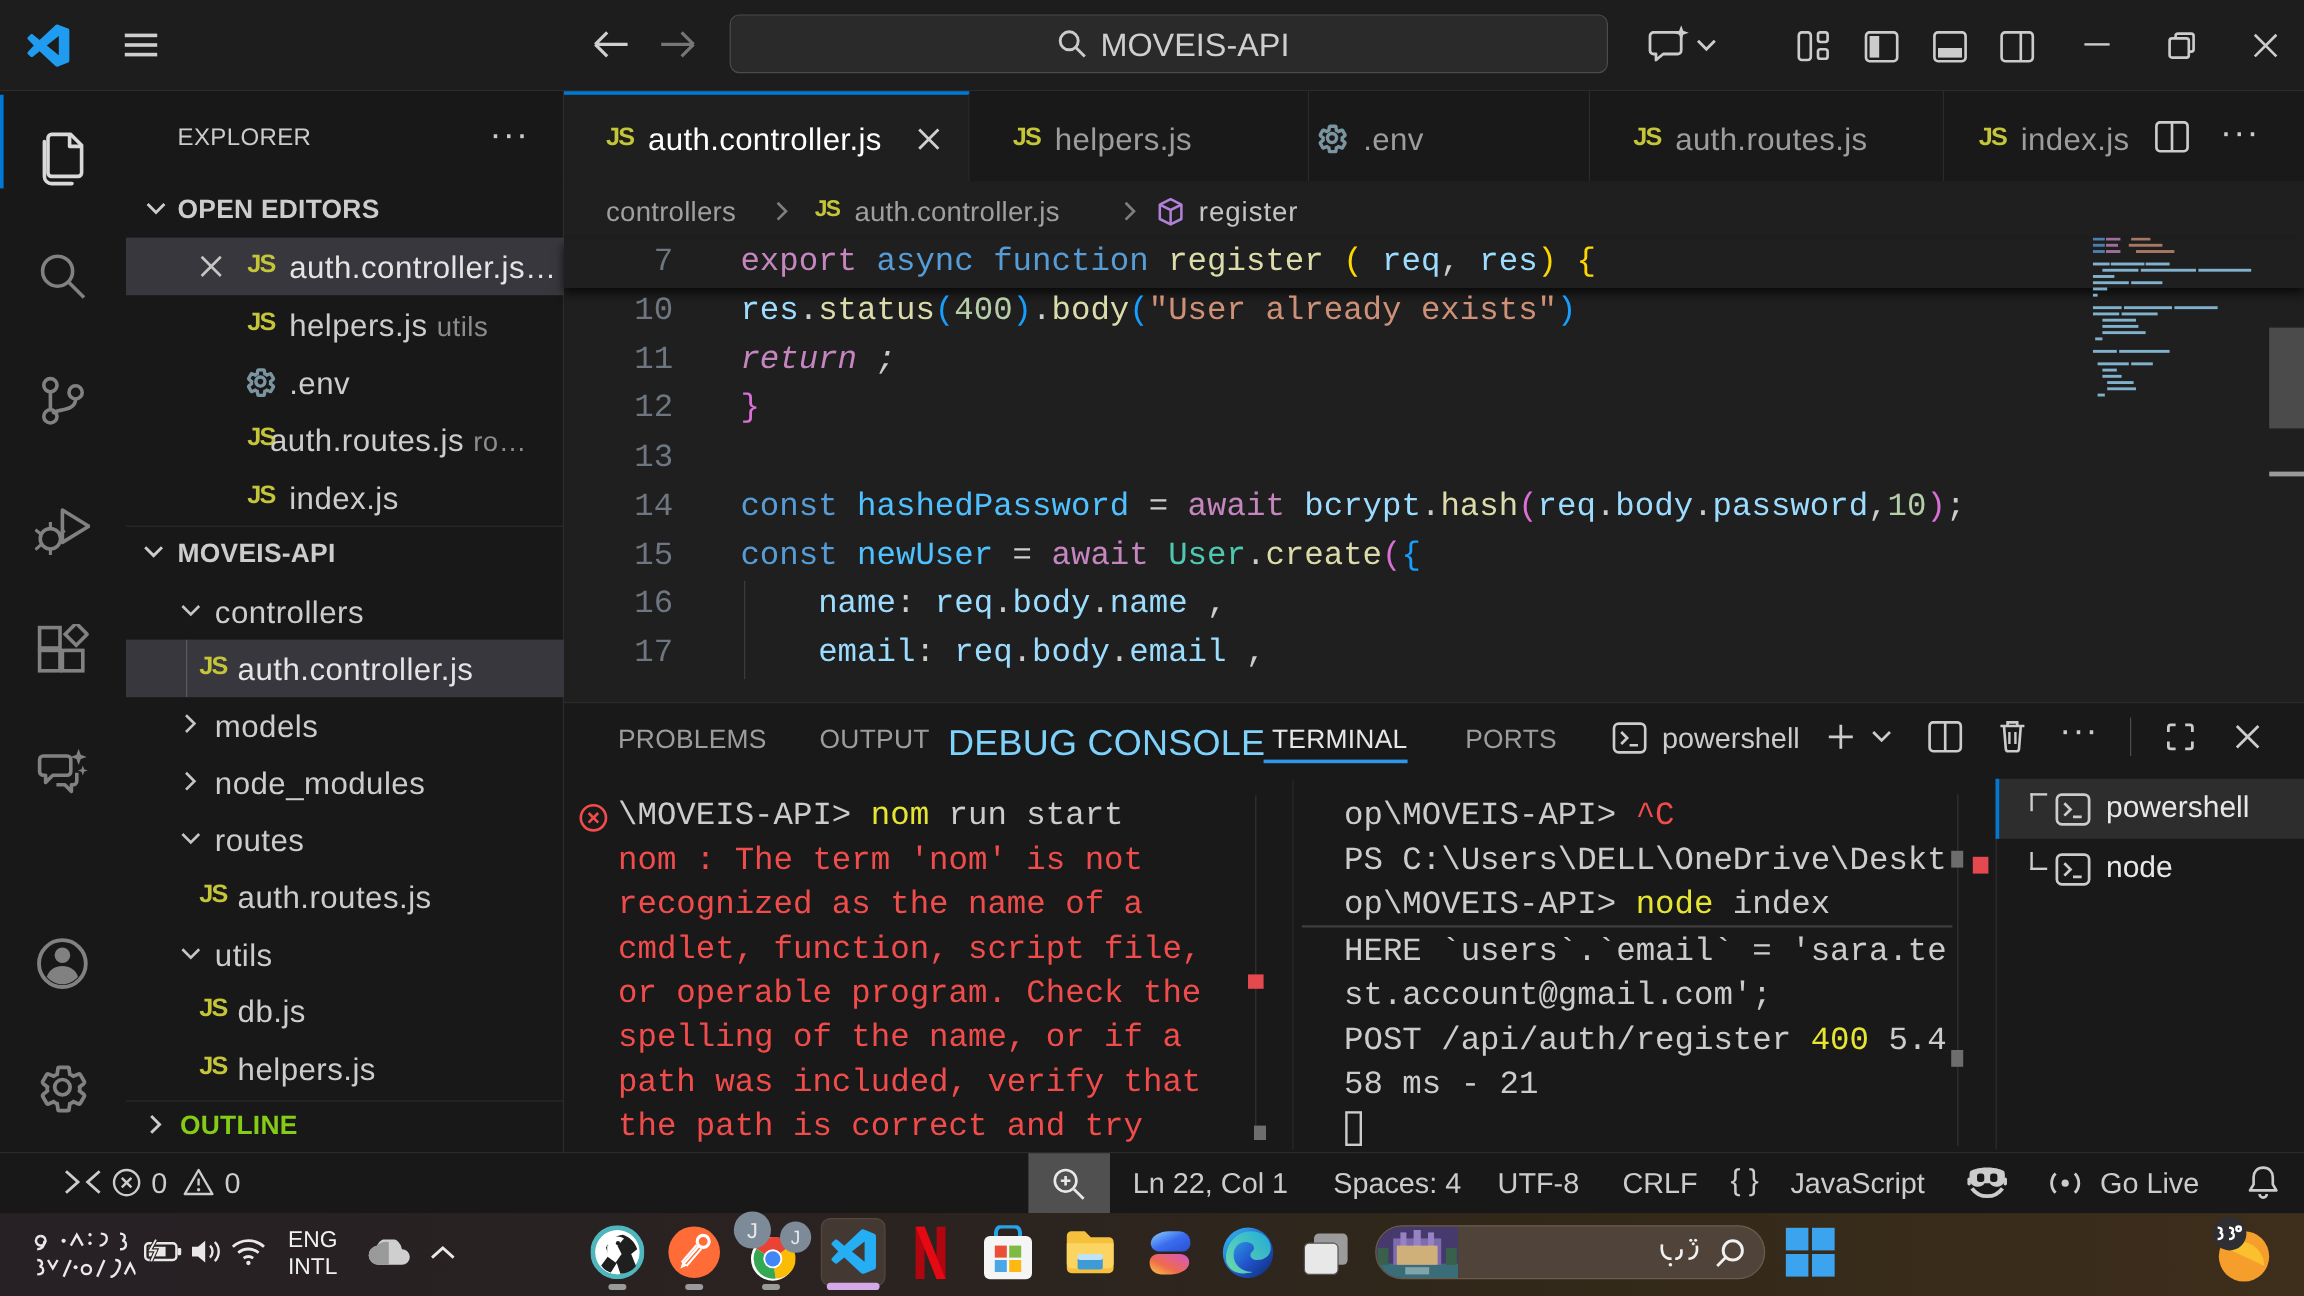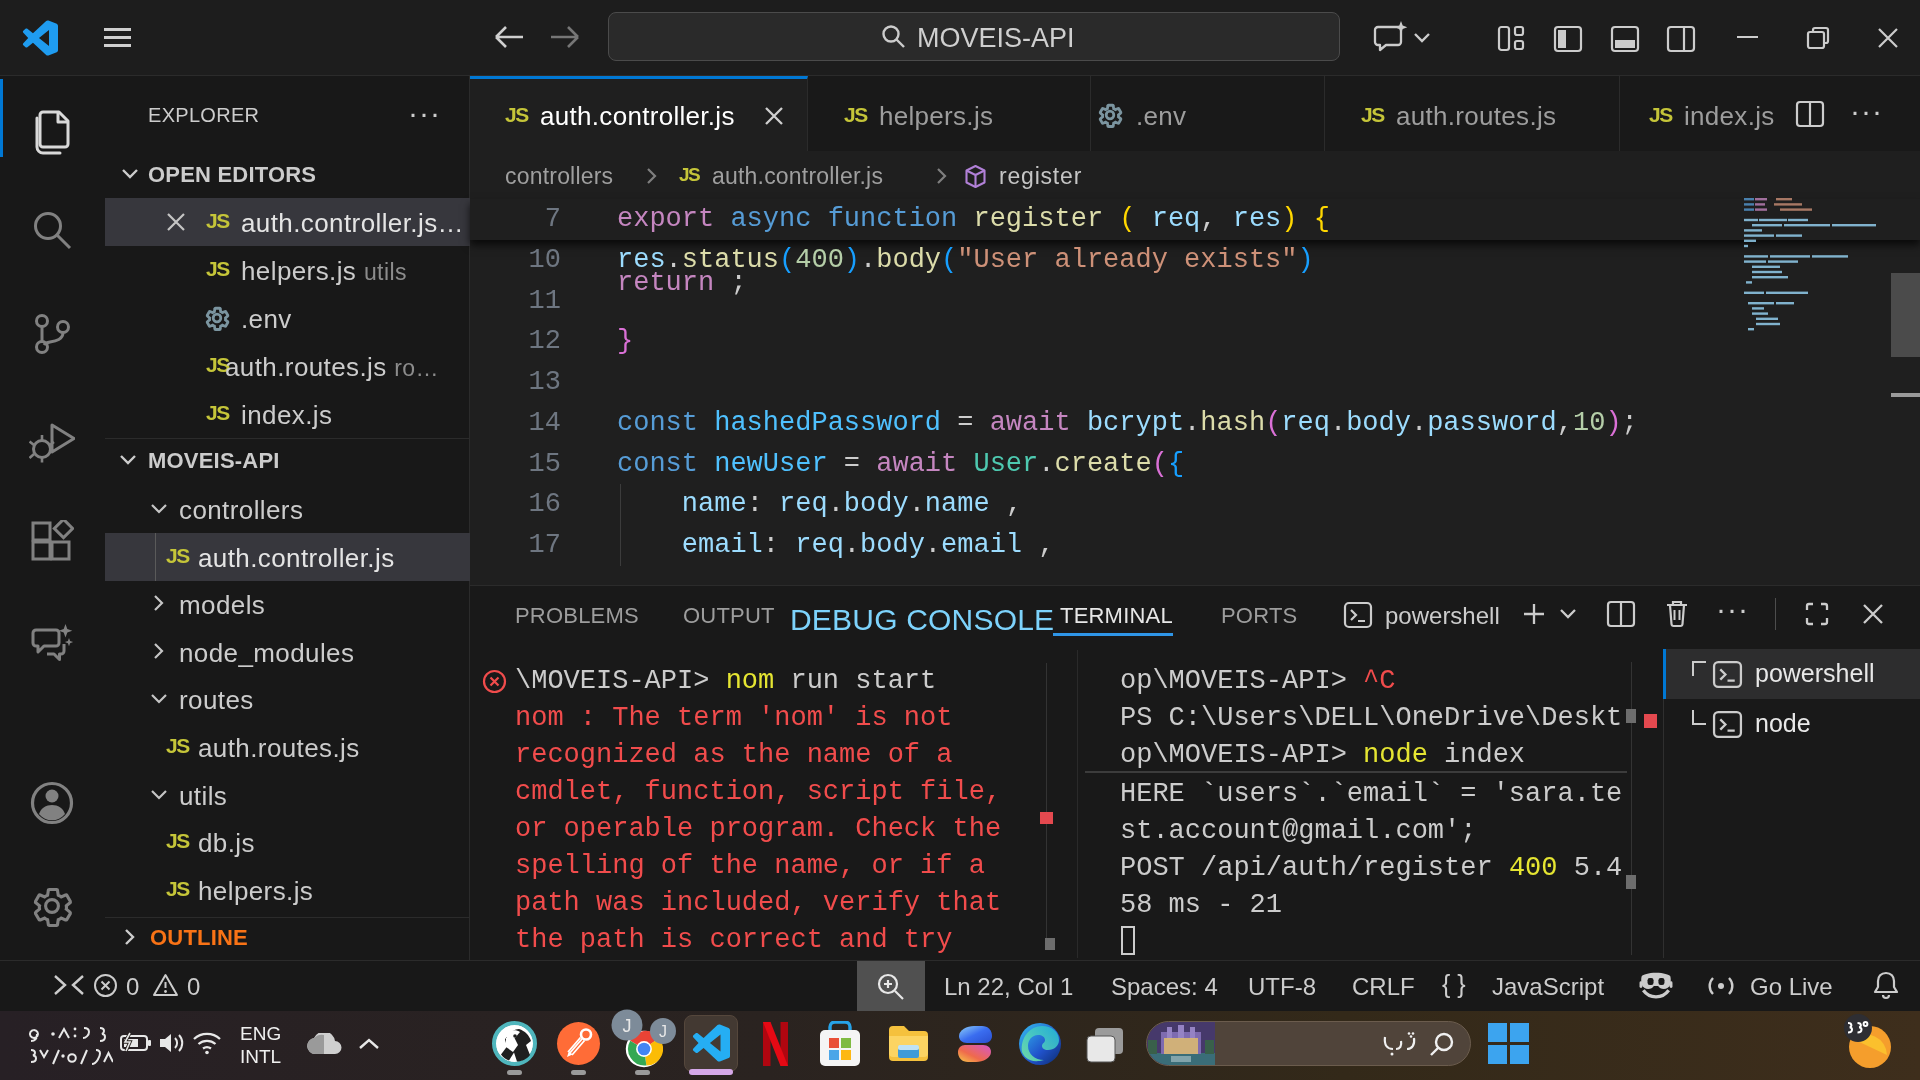--- a/index.html
+++ b/index.html
@@ -223,21 +223,21 @@
 </div>
 <div class="side-row" style="top:866px;">
   <span class="js-badge abs" style="left:61px;top:11px;">JS</span>
   <span class="abs" style="left:93px;top:10px;">helpers.js</span>
 </div>
 
 <div class="abs" style="left:105px;top:917px;width:365px;height:1px;background:#2b2b2b;"></div>
 <svg class="abs" style="left:122px;top:927px;" width="16" height="20" viewBox="0 0 16 20">
     <path d="M4 3l7 7-7 7" stroke="#cccccc" stroke-width="2.4" fill="none"></path>
   </svg>
-<div class="abs" style="left:150px;top:925px;font-size:22px;font-weight:bold;color:#f97316;letter-spacing:0.2px;">OUTLINE</div>
+<div class="abs" style="left:150px;top:925px;font-size:22px;font-weight:bold;color:#84cc16;letter-spacing:0.2px;">OUTLINE</div>
 
 <div class="abs" id="tabstrip" style="left:470px;top:76px;width:1450px;height:75px;background:#191919;"></div>
 
 <div class="abs" style="left:470px;top:76px;width:338px;height:75px;background:#1f1f1f;border-right:1px solid #2b2b2b;border-top:3px solid #0078d4;"></div>
 <span class="js-badge abs" style="left:505px;top:103px;">JS</span>
 <div class="abs" style="left:540px;top:101px;font-size:26px;letter-spacing:0.3px;color:#ffffff;">auth.controller.js</div>
 <svg class="abs" style="left:762px;top:104px;" width="24" height="24" viewBox="0 0 24 24">
     <path d="M4 4l16 16M20 4L4 20" stroke="#d0d0d0" stroke-width="2.3"></path>
   </svg>
 
@@ -280,21 +280,21 @@
 </svg>
 <div class="abs" style="left:999px;top:163px;font-size:23px;color:#c5c5c5;letter-spacing:0.8px;">register</div>
 
 <div class="abs" style="left:470px;top:199px;width:1450px;height:41px;background:#1f1f1f;box-shadow:0 5px 8px rgba(0,0,0,0.7);"></div>
 <div class="lnum" style="left:461px;top:199px;">7</div>
 <div class="code-line" style="top:199px;"><span class="k-purple">export</span> <span class="k-blue">async</span> <span class="k-blue">function</span> <span class="fn">register</span> <span class="b-gold">(</span> <span class="vr">req</span><span class="pw">,</span> <span class="vr">res</span><span class="b-gold">)</span> <span class="b-gold">{</span></div>
 
 <div class="lnum" style="left:461px;top:240px;">10</div>
 <div class="code-line" style="top:240px;"><span class="vr">res</span><span class="pw">.</span><span class="fn">status</span><span class="b-blue">(</span><span class="num">400</span><span class="b-blue">)</span><span class="pw">.</span><span class="fn">body</span><span class="b-blue">(</span><span class="str">"User already exists"</span><span class="b-blue">)</span></div>
 <div class="lnum" style="left:461px;top:280.7px;">11</div>
-<div class="code-line" style="top:263px;"><span class="k-purple">return</span> <span class="pw">;</span></div>
+<div class="code-line" style="top:281px;font-style:italic;"><span class="k-purple">return</span> <span class="pw">;</span></div>
 <div class="lnum" style="left:461px;top:321.4px;">12</div>
 <div class="code-line" style="top:321.4px;"><span class="b-pink">}</span></div>
 <div class="lnum" style="left:461px;top:362.1px;">13</div>
 <div class="lnum" style="left:461px;top:402.8px;">14</div>
 <div class="code-line" style="top:402.8px;"><span class="k-blue">const</span> <span class="cn">hashedPassword</span> <span class="pw">=</span> <span class="k-purple">await</span> <span class="vr">bcrypt</span><span class="pw">.</span><span class="fn">hash</span><span class="b-pink">(</span><span class="vr">req</span><span class="pw">.</span><span class="vr">body</span><span class="pw">.</span><span class="vr">password</span><span class="pw">,</span><span class="num">10</span><span class="b-pink">)</span><span class="pw">;</span></div>
 <div class="lnum" style="left:461px;top:443.5px;">15</div>
 <div class="code-line" style="top:443.5px;"><span class="k-blue">const</span> <span class="cn">newUser</span> <span class="pw">=</span> <span class="k-purple">await</span> <span class="cls">User</span><span class="pw">.</span><span class="fn">create</span><span class="b-pink">(</span><span class="b-blue">{</span></div>
 <div class="lnum" style="left:461px;top:484.2px;">16</div>
 <div class="code-line" style="top:484.2px;">    <span class="vr">name</span><span class="pw">:</span> <span class="vr">req</span><span class="pw">.</span><span class="vr">body</span><span class="pw">.</span><span class="vr">name</span> <span class="pw">,</span></div>
 <div class="lnum" style="left:461px;top:524.9px;">17</div>

